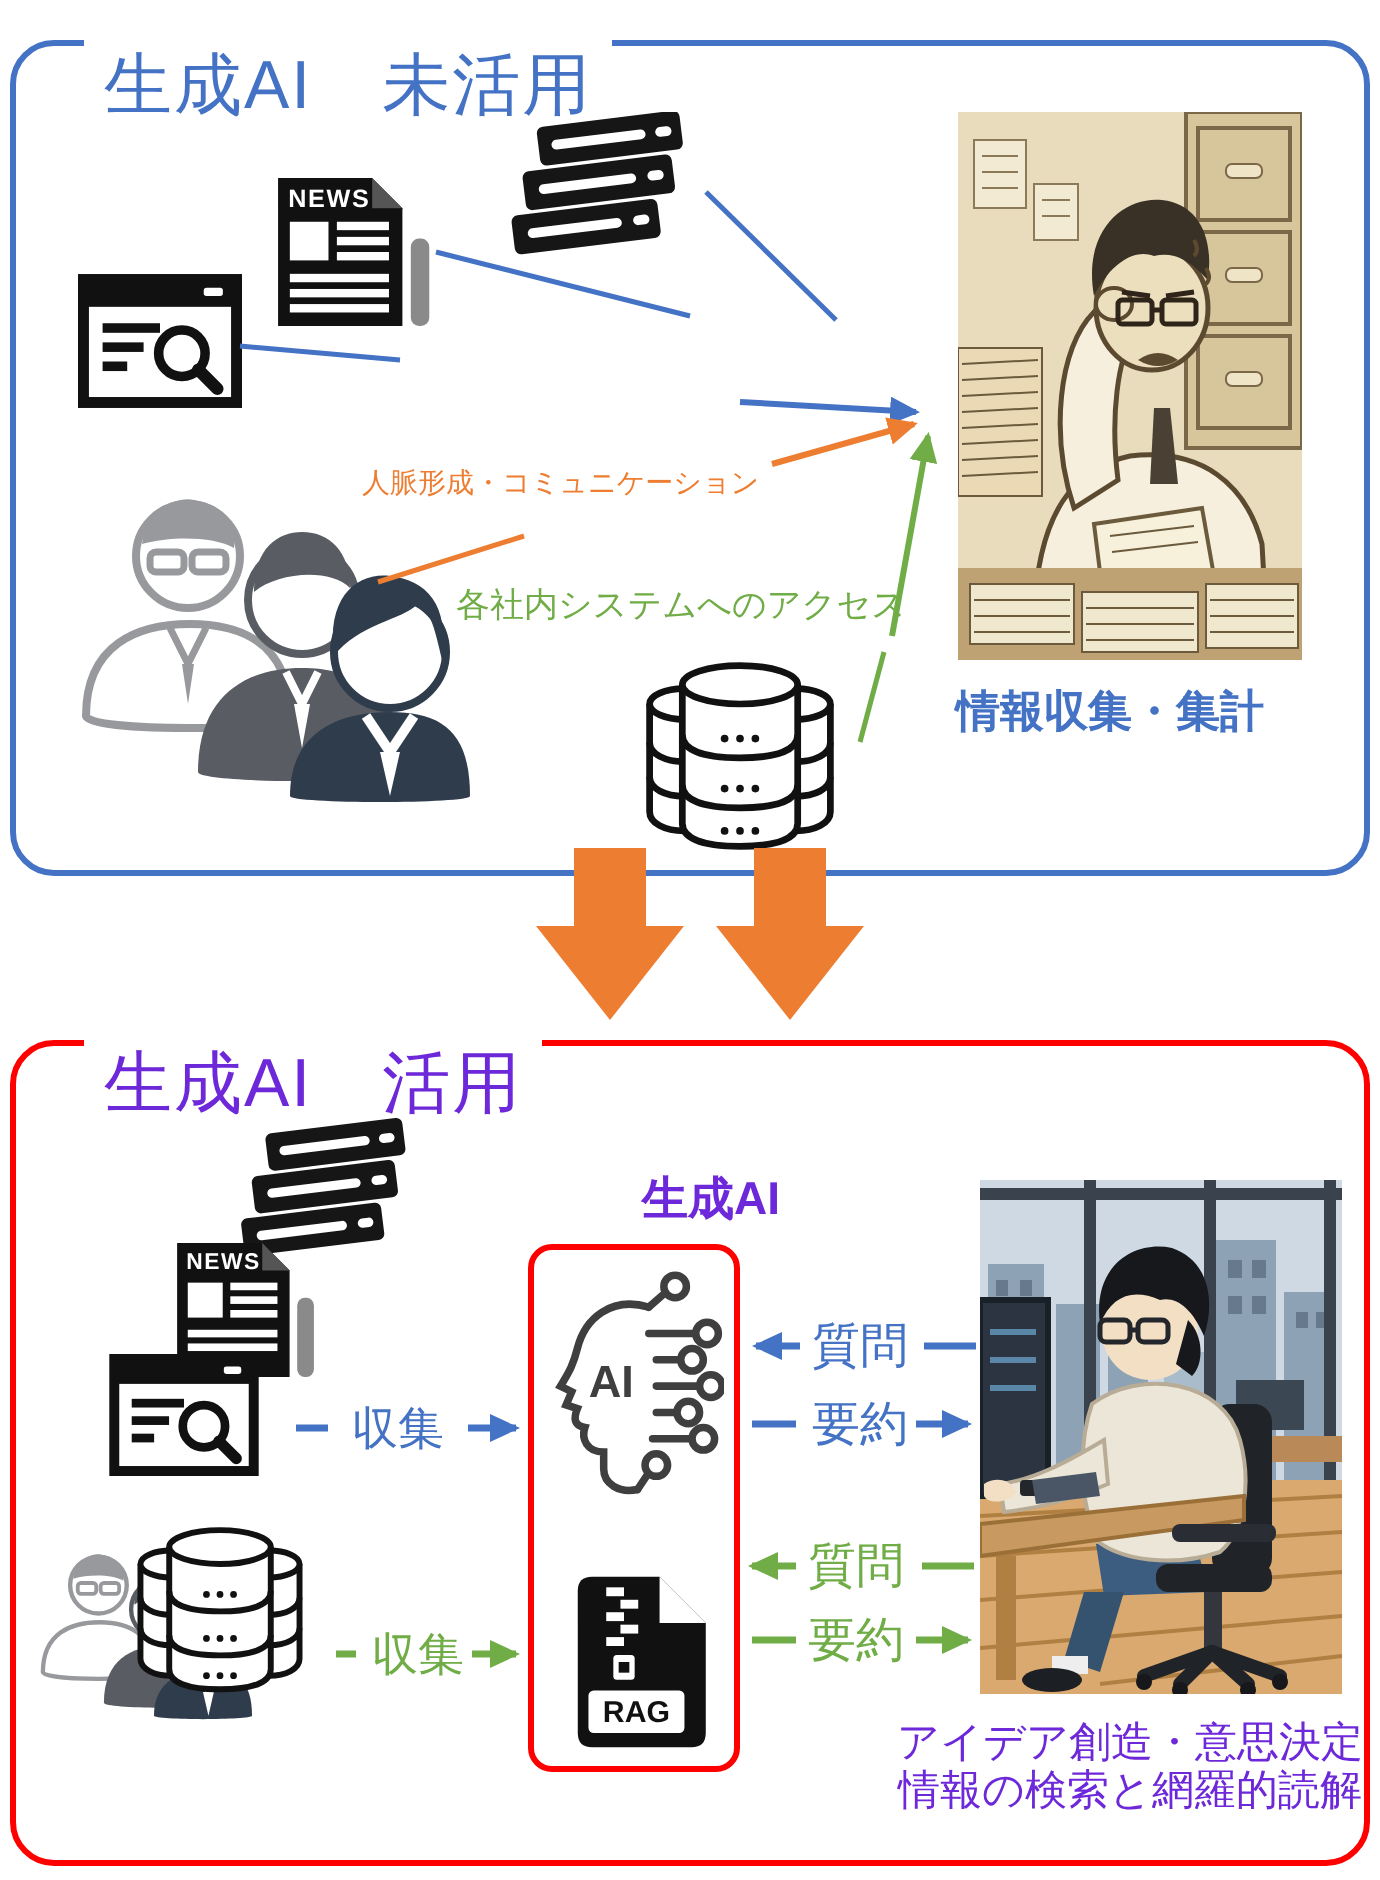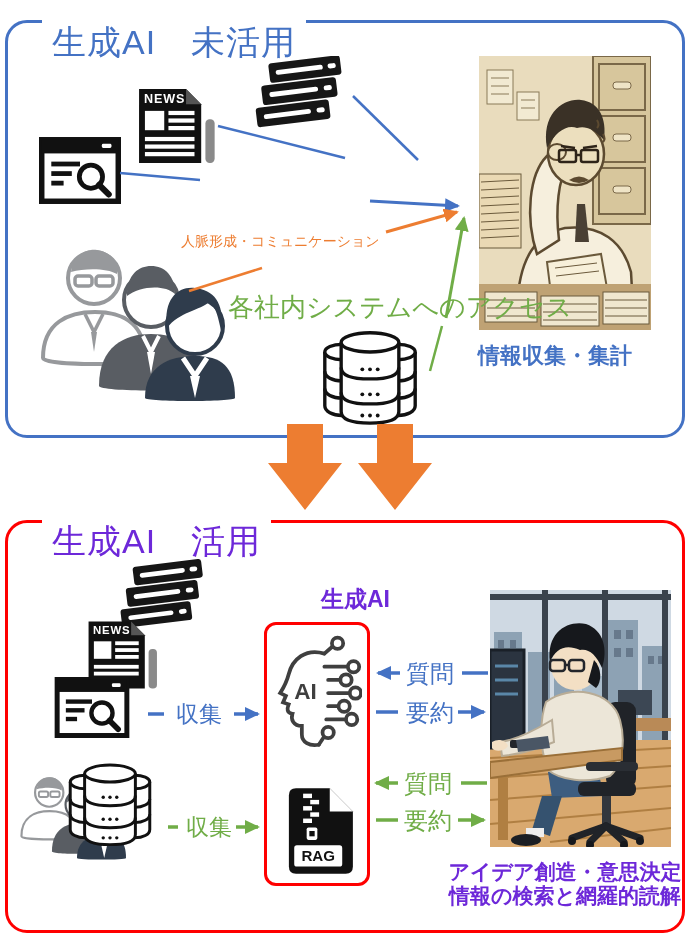--- a/index.html
+++ b/index.html
@@ -193,21 +193,21 @@
         <line x1="64" y1="256" x2="118" y2="256"></line>
         <line x1="64" y1="264" x2="118" y2="264"></line>
       <rect x="124" y="236" width="46" height="32"></rect>
         <line x1="126" y1="244" x2="168" y2="244"></line>
         <line x1="126" y1="252" x2="168" y2="252"></line>
         <line x1="126" y1="260" x2="168" y2="260"></line>
     </g>
   </svg>
 
   <div class="lbl orange" style="left:181px;top:233px;font-size:14px;">人脈形成・コミュニケーション</div>
-  <div class="lbl green" style="left:228px;top:293px;font-size:26px;font-family:Liberation Serif, serif;">各社内システムへのアクセス</div>
+  <div class="lbl green" style="left:228px;top:293px;font-size:17px;font-family:Liberation Serif, serif;">各社内システムへのアクセス</div>
   <div class="lbl blue ctext" style="left:448px;top:342px;width:214px;font-size:22px;line-height:27px;">
     <span style="display:block">情報収集・集計</span>
   </div>
 
   <svg class="abs" style="left:0;top:0;" width="690" height="940" viewBox="0 0 690 940" pointer-events="none">
     <defs>
       <marker id="ab" markerUnits="userSpaceOnUse" markerWidth="16" markerHeight="14" refX="13" refY="7" orient="auto">
           <path d="M0,0 L15,7 L0,14 Z" fill="#4472C4"></path>
         </marker>
       <marker id="ao" markerUnits="userSpaceOnUse" markerWidth="16" markerHeight="14" refX="13" refY="7" orient="auto">
@@ -472,18 +472,18 @@
       <line x1="116" y1="236" x2="150" y2="248"></line>
       <line x1="116" y1="236" x2="100" y2="252"></line>
       <line x1="116" y1="236" x2="134" y2="252"></line>
     </g>
     <circle cx="82" cy="251" r="4" fill="#16181c"></circle>
     <circle cx="150" cy="251" r="4" fill="#16181c"></circle>
     <circle cx="100" cy="255" r="4" fill="#16181c"></circle>
     <circle cx="134" cy="255" r="4" fill="#16181c"></circle>
   </svg>
 
-  <div class="lbl red ctext" style="left:448px;top:860px;width:234px;font-size:21px;font-weight:bold;line-height:24px;">
+  <div class="lbl red ctext" style="left:448px;top:860px;width:234px;font-size:21px;font-weight:normal;line-height:24px;">
     <span style="display:block">アイデア創造・意思決定</span>
     <span style="display:block">情報の検索と網羅的読解</span>
   </div>
 
 </div>
 
 </body></html>

